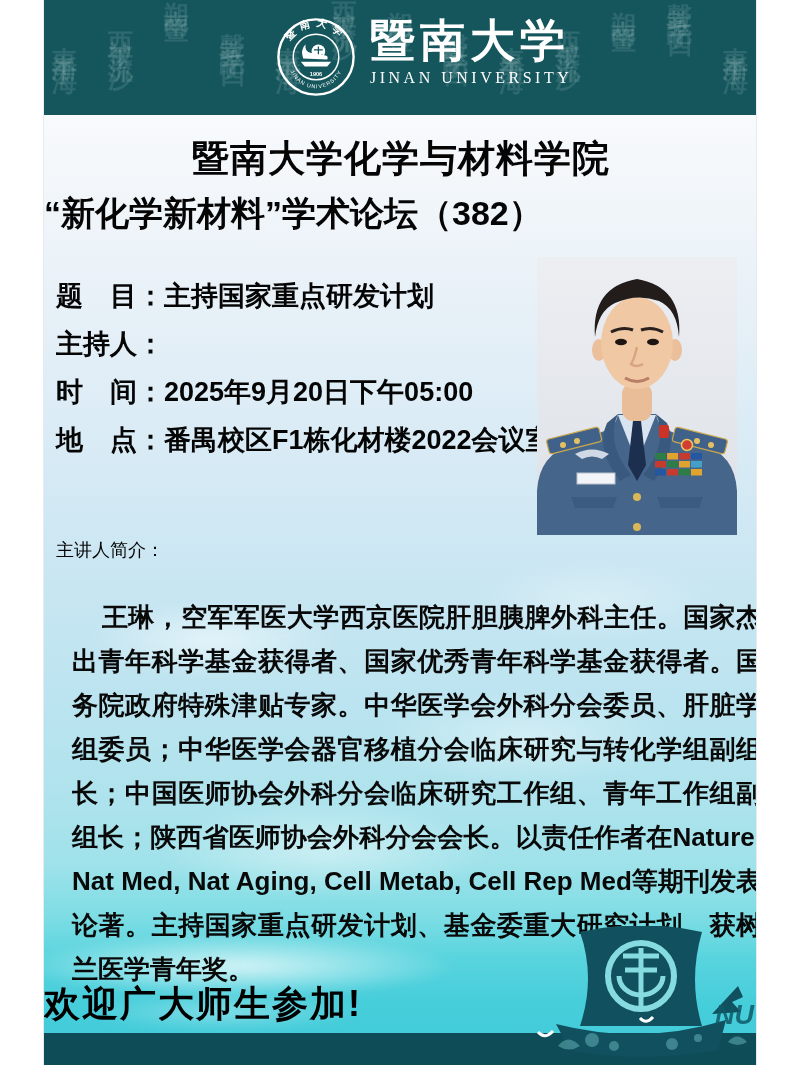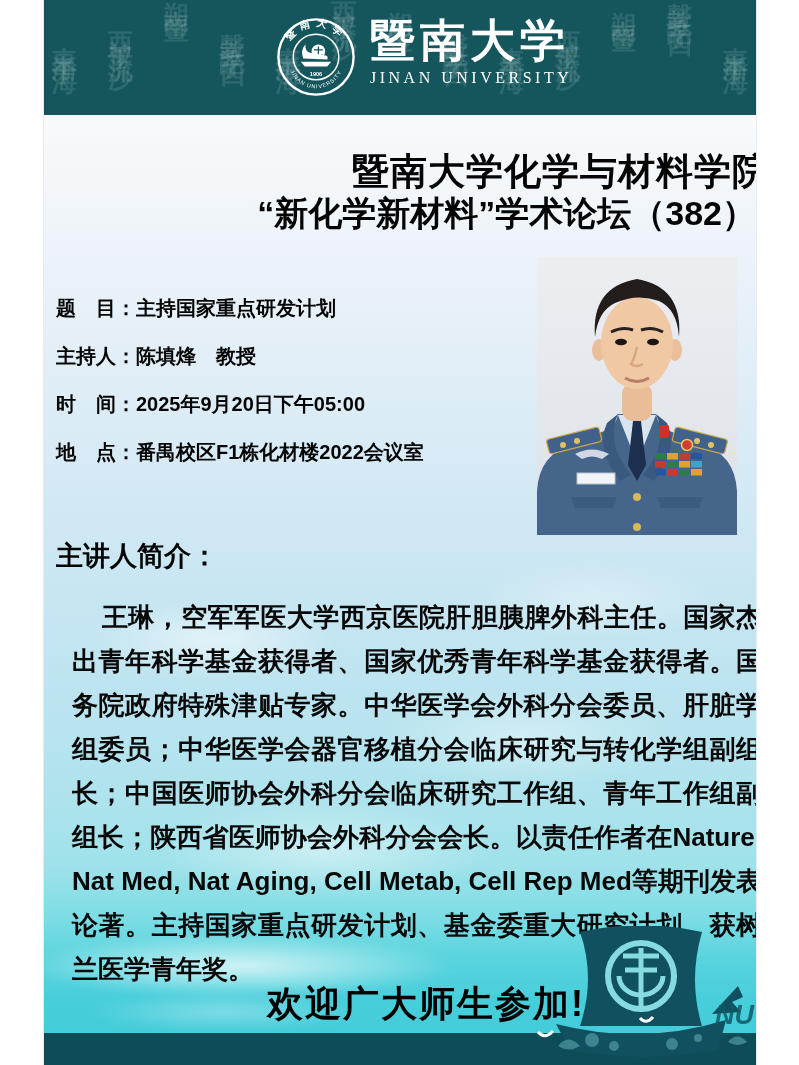--- a/index.html
+++ b/index.html
@@ -32,41 +32,41 @@
       background:radial-gradient(ellipse at center,rgba(255,255,255,.55),rgba(255,255,255,0) 70%);}
   .c1{left:40px;top:600px;width:260px;height:80px;}
   .c2{left:330px;top:690px;width:300px;height:95px;opacity:.7;}
   .c3{left:110px;top:800px;width:340px;height:100px;opacity:.8;}
   .c4{left:430px;top:560px;width:240px;height:80px;opacity:.6;}
   .horizon{left:-20px;top:935px;width:430px;height:62px;filter:blur(4px);
       background:radial-gradient(ellipse at center,rgba(255,255,255,.75),rgba(255,255,255,0) 72%);}
   .foam{left:40px;top:992px;width:280px;height:40px;opacity:.6;}
 
   
-  .t1{position:absolute;top:133px;left:0;width:100%;text-align:right;margin:14px;
+  .t1{position:absolute;top:133px;left:0;width:100%;text-align:center;margin:1px;
       font-size:37px;font-weight:900;color:#050505;letter-spacing:1px;z-index:2;}
-  .t2{position:absolute;top:191px;left:0;width:100%;text-align:right;margin:0;
+  .t2{position:absolute;top:191px;left:0;width:100%;text-align:left;margin:0;
       font-size:34px;font-weight:900;color:#050505;z-index:2;}
 
   
   .info{position:absolute;top:282px;left:12px;width:480px;z-index:2;}
-  .row{display:flex;margin-bottom:19px;font-size:20px;line-height:29px;
-      font-weight:700;color:#050505;white-space:pre;margin-top:12px;}
+  .row{display:flex;margin-bottom:19px;font-size:27px;line-height:29px;
+      font-weight:700;color:#050505;white-space:pre;}
 
   
   .photo{position:absolute;left:493px;top:257px;width:200px;height:278px;margin:0;z-index:2;}
   .photo svg{display:block;}
 
   
-  .bio-h{position:absolute;top:538px;left:12px;margin:0;font-size:27px;font-weight:700;color:#050505;z-index:2;}
+  .bio-h{position:absolute;top:538px;left:12px;margin:0;font-size:18px;font-weight:400;color:#050505;z-index:2;}
   .bio-p{position:absolute;top:579px;left:12px;width:690px;margin:16px;font-size:26px;line-height:44px;
       font-weight:600;color:#090909;text-align:justify;text-indent:1.15em;z-index:2;}
 
   
-  .welcome{position:absolute;top:980px;left:0;width:76%;text-align:right;
+  .welcome{position:absolute;top:980px;left:0;width:76%;text-align:left;
       font-size:36px;font-weight:900;color:#000;letter-spacing:2px;z-index:5;}
   .boat{position:absolute;left:478px;top:926px;width:240px;height:134px;z-index:4;}
   .bottombar{position:absolute;left:0;bottom:0;width:100%;height:32px;background:#0e4d58;z-index:3;}
 </style>
 </head>
 <body>
 
 <div class="poster">
 
   <div class="cloud c1"></div>
@@ -124,21 +124,21 @@
   </header>
 
   <h1 class="t1">暨南大学化学与材料学院</h1>
   <h2 class="t2">“新化学新材料”学术论坛（382）</h2>
 
   <section class="info">
     <div class="row">
       <span class="lbl">题　目：</span><span class="val">主持国家重点研发计划</span>
     </div>
     <div class="row">
-      <span class="lbl">主持人：</span><span class="val">陈填烽　教授</span>
+      <span class="lbl">主持人：</span>
     </div>
     <div class="row">
       <span class="lbl">时　间：</span><span class="val">2025年9月20日下午05:00</span>
     </div>
     <div class="row">
       <span class="lbl">地　点：</span><span class="val">番禺校区F1栋化材楼2022会议室</span>
     </div>
   </section>
 
   <figure class="photo">

